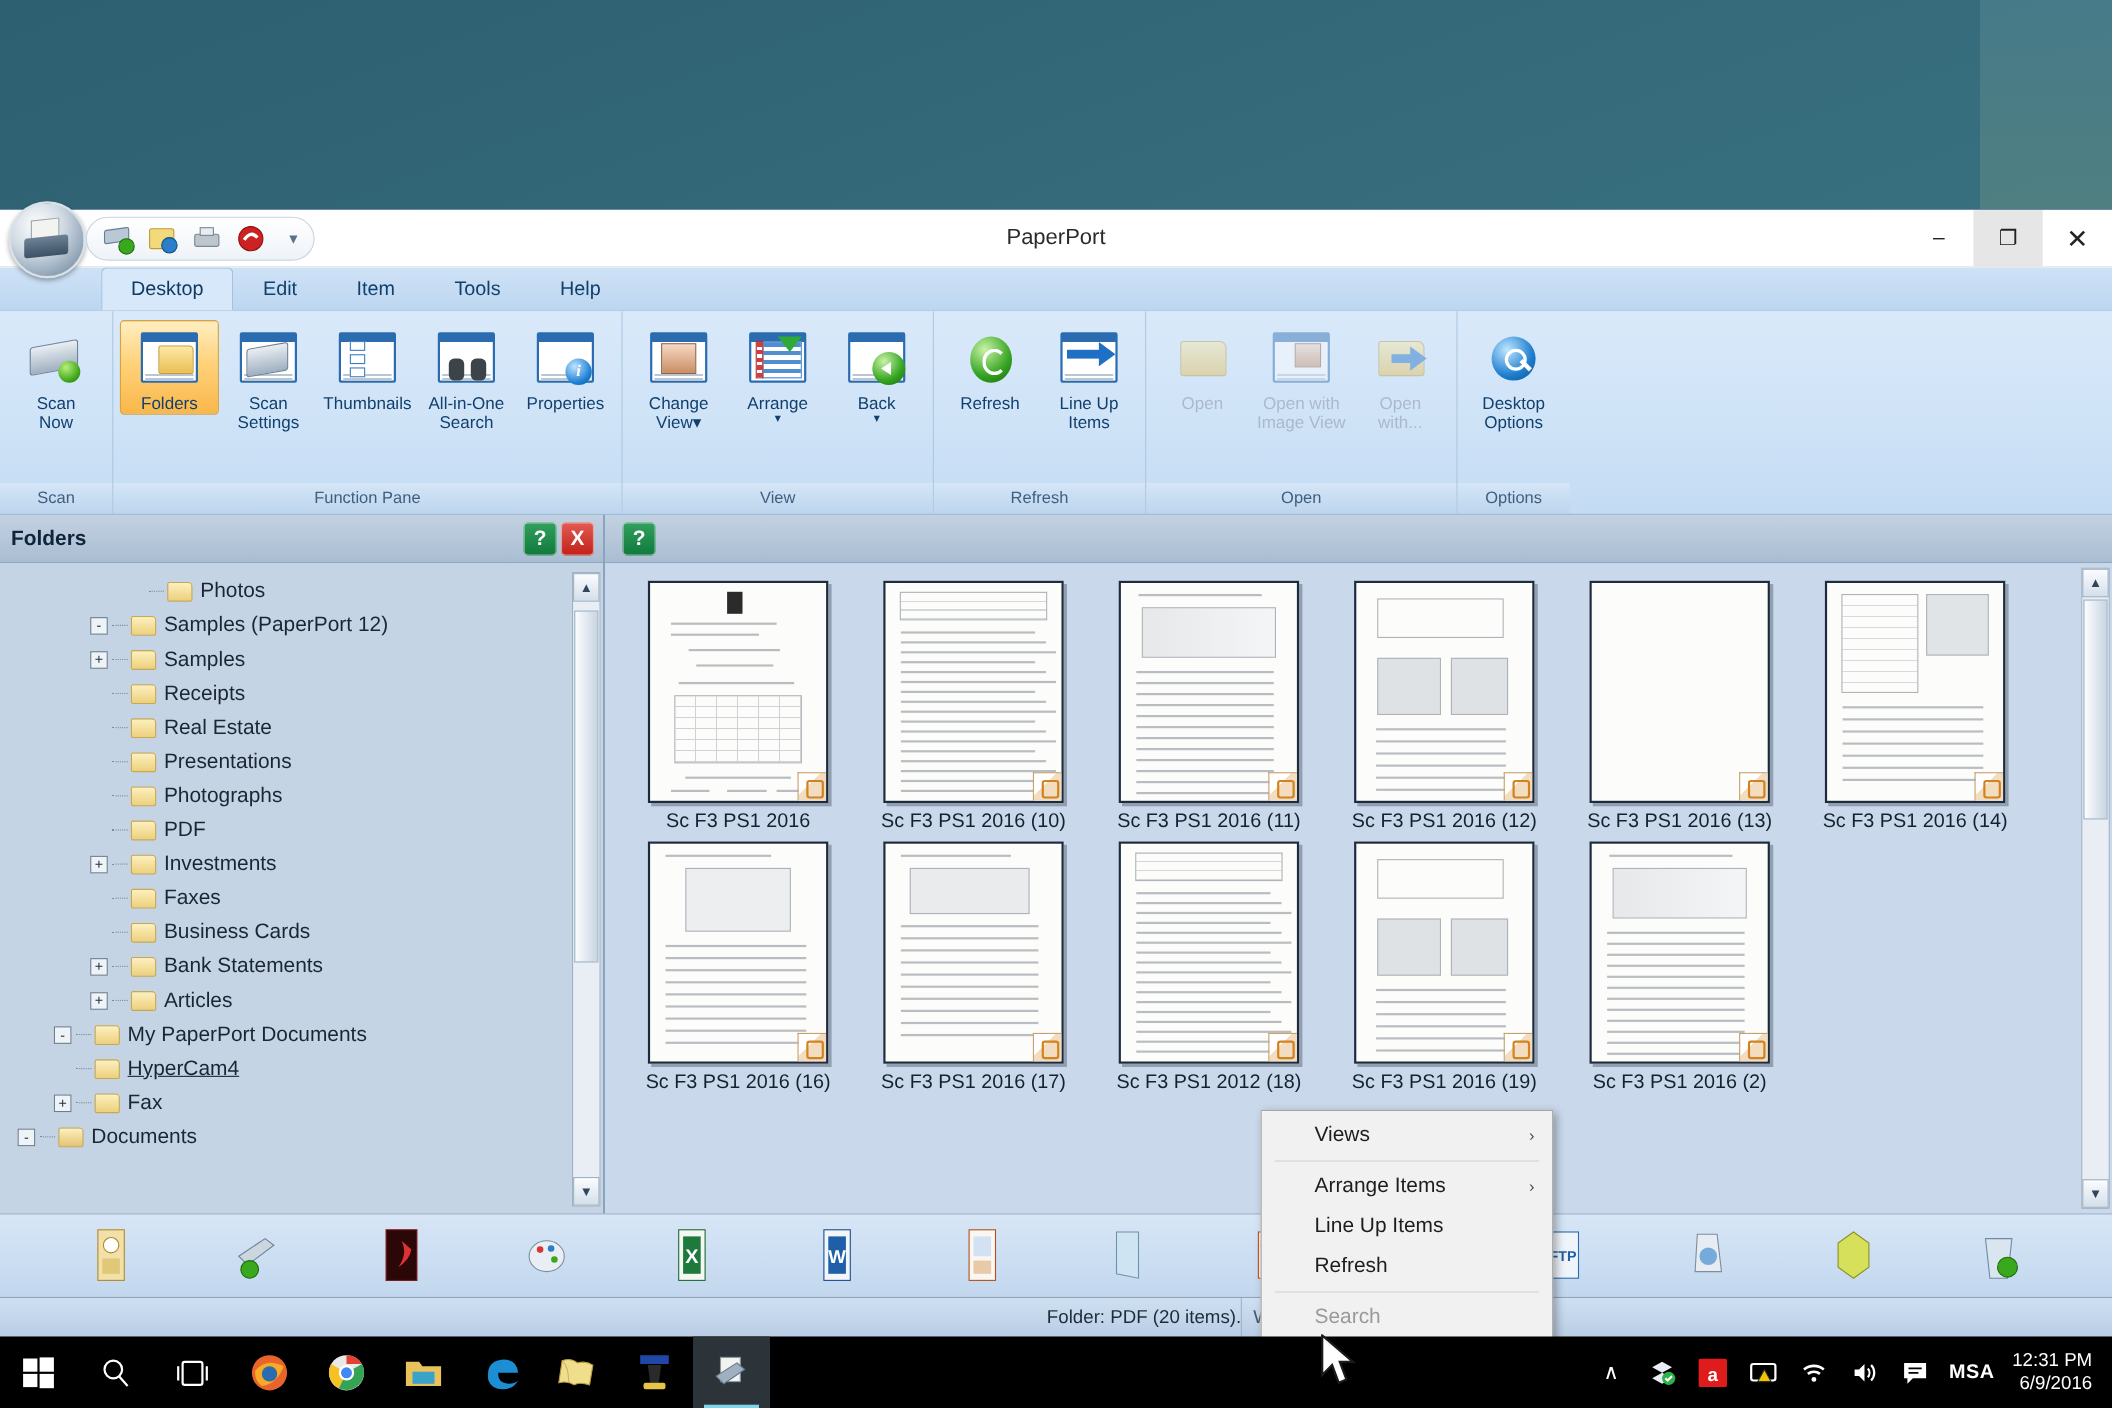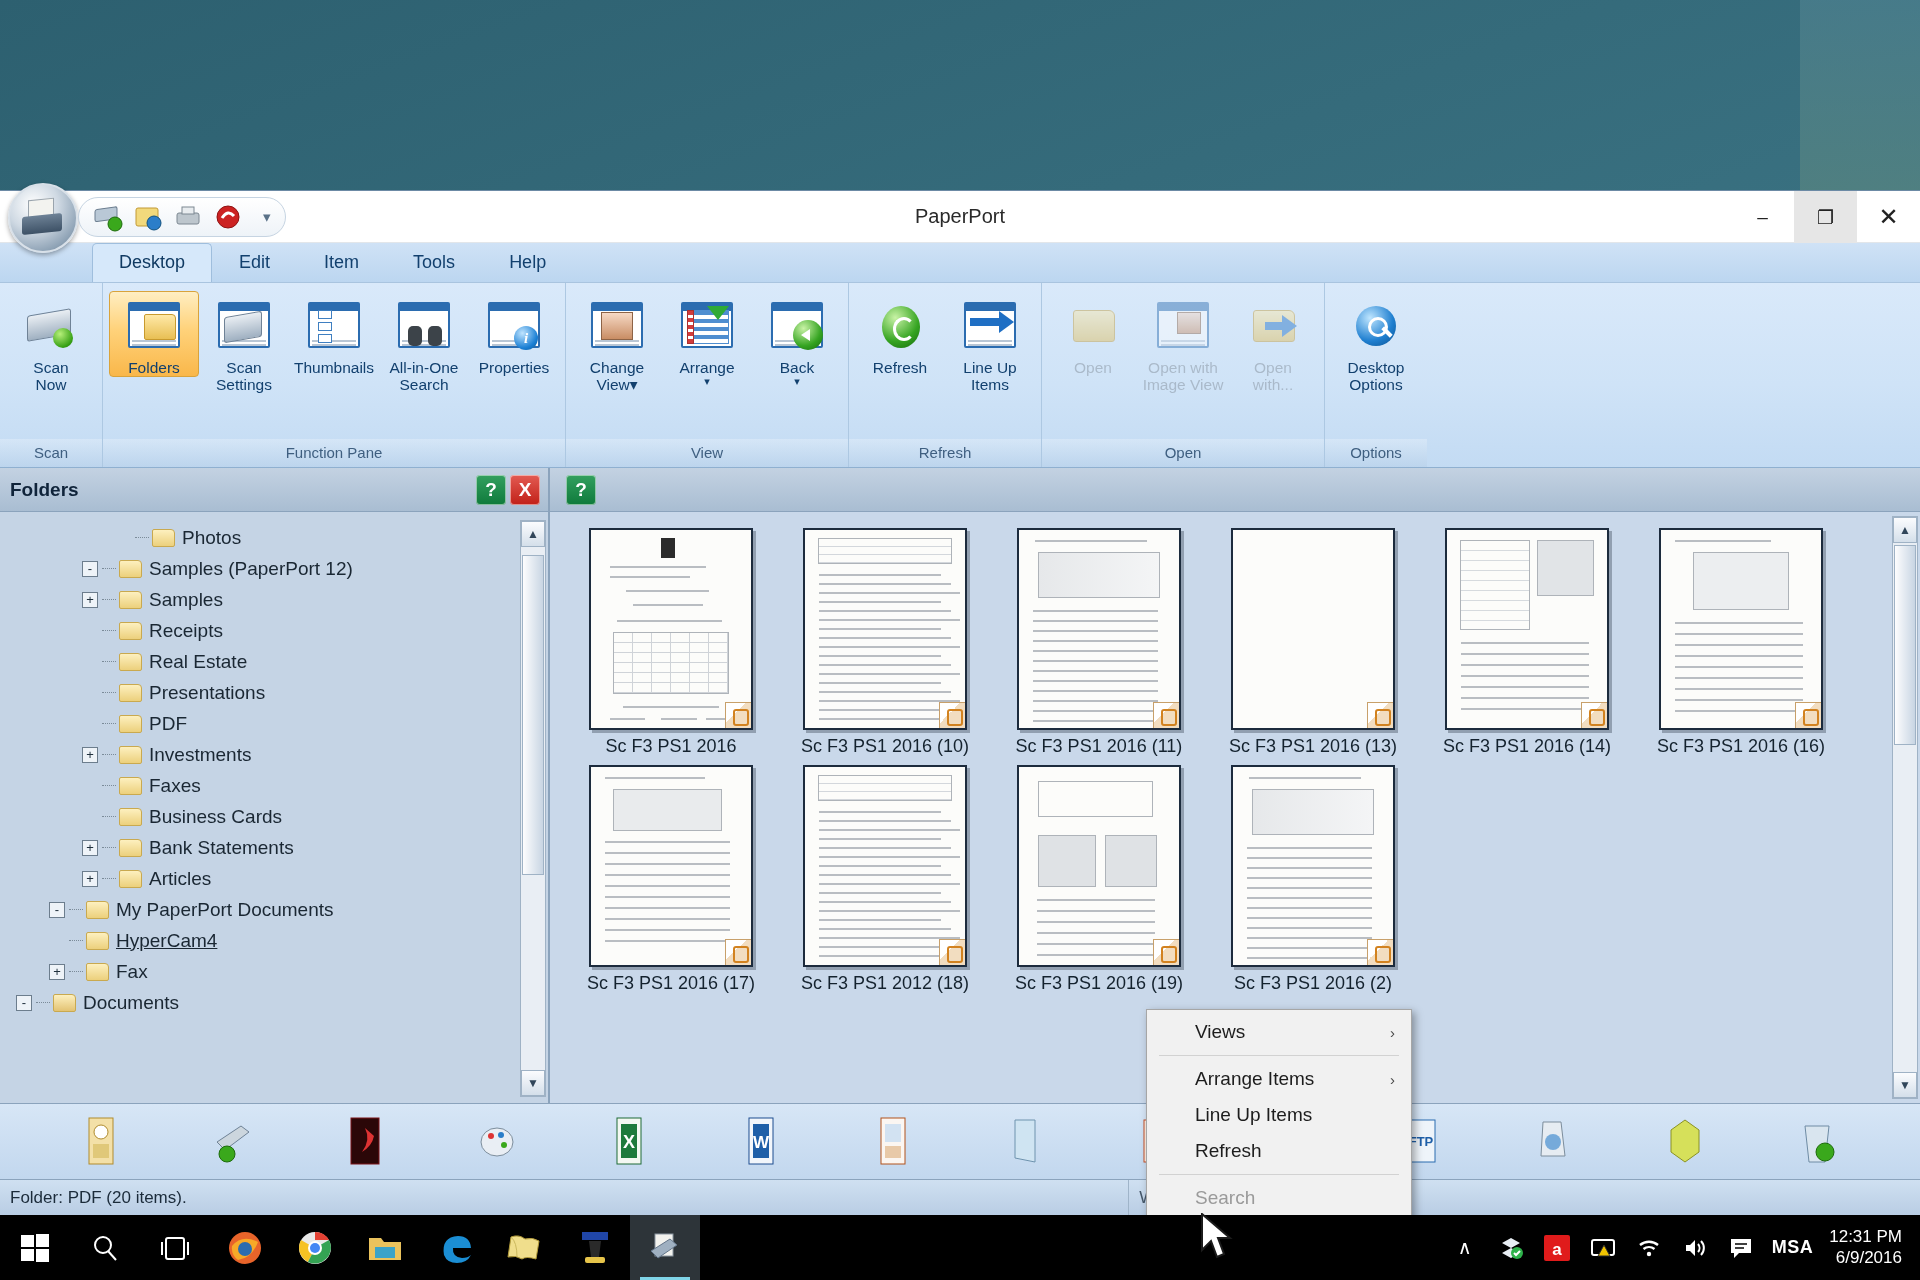--- a/index.html
+++ b/index.html
@@ -211,21 +211,21 @@
 
   
   .sendto{height:76px;background:linear-gradient(180deg,#d7e6f6,#c2d7ee);
     border-top:1px solid #8ba3bc;display:flex;align-items:center;padding:0 36px;gap:0;}
   .stitem{flex:1;display:flex;align-items:center;justify-content:center;}
   .sticon{width:46px;height:52px;position:relative;}
 
   
   .status{height:36px;background:linear-gradient(180deg,#cfe0f1,#b9cde4);
     border-top:1px solid #8ba3bc;display:flex;align-items:center;font-size:17px;color:#1b2b3a;}
-  .status .left{padding-left:10px;flex:1;}
+  .status .left{padding-left:10px;flex:1;text-align:right;}
   .status .seg{padding:0 10px;border-left:1px solid #9fb4c9;height:100%;display:flex;align-items:center;color:#46586a;}
   .swatch{width:22px;height:22px;border:1px solid #5d6f80;margin-left:4px;}
 
   
   .ctxmenu{
     position:absolute; left:1146px; top:818px; width:266px;
     background:#f1f1f1; border:1px solid #a6a6a6;
     box-shadow:3px 3px 8px rgba(0,0,0,.35); padding:4px 0; z-index:40;
   }
   .mi{height:36px;display:flex;align-items:center;padding:0 16px 0 48px;
@@ -508,20 +508,26 @@
           <div class="trow" style="padding-left: 76px;">
             <span class="togsp"></span>
             <span class="dash"></span>
             <span class="tfold"></span>
             <span>Presentations</span>
           </div>
           <div class="trow" style="padding-left: 76px;">
             <span class="togsp"></span>
             <span class="dash"></span>
             <span class="tfold"></span>
+            <span>Photographs</span>
+          </div>
+          <div class="trow" style="padding-left: 76px;">
+            <span class="togsp"></span>
+            <span class="dash"></span>
+            <span class="tfold"></span>
             <span>PDF</span>
           </div>
           <div class="trow" style="padding-left: 76px;">
             <span class="tog">+</span>
             <span class="dash"></span>
             <span class="tfold"></span>
             <span>Investments</span>
           </div>
           <div class="trow" style="padding-left: 76px;">
             <span class="togsp"></span>
@@ -638,20 +644,35 @@
                 <div class="ln" style="top:130px;left:9%;right:13%"></div>
                 <div class="ln" style="top:140px;left:9%;right:13%"></div>
                 <div class="ln" style="top:150px;left:9%;right:13%"></div>
                 <div class="ln" style="top:160px;left:9%;right:13%"></div>
                 <div class="ln" style="top:170px;left:9%;right:13%"></div>
                 <div class="ln" style="top:180px;left:9%;right:13%"></div>
                 <div class="ln" style="top:190px;left:9%;right:13%"></div>
                 <div class="pdfbadge"></div>
               </div>
               <div class="tlabel">Sc F3 PS1 2016 (11)</div>
+            </div>
+            <div class="thumb-cell">
+              <div class="page">
+                <div class="tbl" style="left:12%;top:14px;width:72%;height:36px;"></div>
+                <div class="tbl" style="left:12%;top:68px;width:36%;height:52px;background:#dfe2e5"></div>
+                <div class="tbl" style="left:54%;top:68px;width:32%;height:52px;background:#dfe2e5"></div>
+                <div class="ln" style="top:132px;left:11%;right:15%"></div>
+                <div class="ln" style="top:143px;left:11%;right:15%"></div>
+                <div class="ln" style="top:154px;left:11%;right:15%"></div>
+                <div class="ln" style="top:165px;left:11%;right:15%"></div>
+                <div class="ln" style="top:176px;left:11%;right:15%"></div>
+                <div class="ln" style="top:187px;left:11%;right:15%"></div>
+                <div class="pdfbadge"></div>
+              </div>
+              <div class="tlabel">Sc F3 PS1 2016 (12)</div>
             </div>
             <div class="thumb-cell">
               <div class="page">
                 <div class="pdfbadge"></div>
               </div>
               <div class="tlabel">Sc F3 PS1 2016 (13)</div>
             </div>
             <div class="thumb-cell">
               <div class="page">
                 <div class="tbl" style="left:8%;top:10px;width:44%;height:90px;background:repeating-linear-gradient(180deg,transparent 0 9px,#d6dade 9px 10px)"></div>

